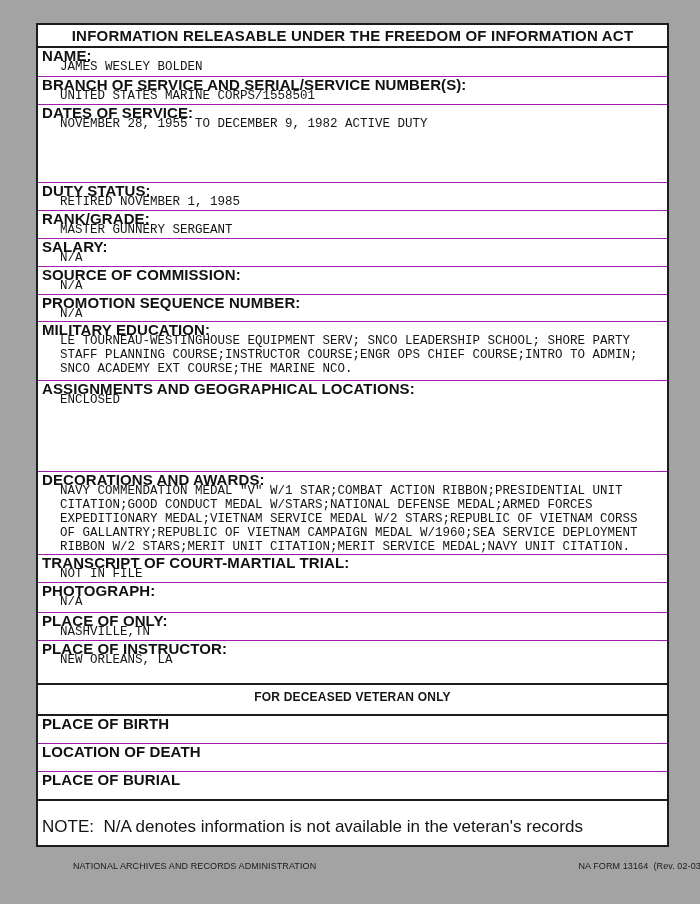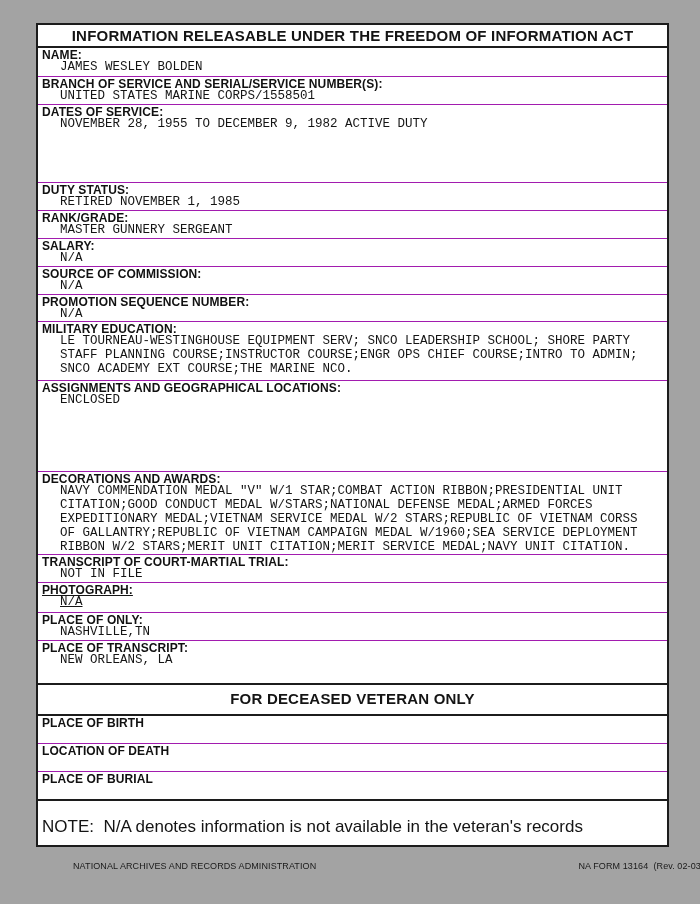--- a/index.html
+++ b/index.html
@@ -39,21 +39,21 @@
     height: 19px;
     text-align: center;
     font-weight: bold;
     font-size: 15px;
     letter-spacing: 0.2px;
     padding-top: 2px;
     white-space: nowrap;
   }
   .label {
     font-weight: bold;
-    font-size: 12px;
+    font-size: 15px;
     line-height: 11px;
     letter-spacing: 0.1px;
     color: #111111;
   }
   .value {
     font-family: "Liberation Mono", monospace;
     font-size: 12.5px;
     line-height: 13.8px;
     padding-left: 18px;
     white-space: pre-wrap;
@@ -66,29 +66,29 @@
   .r-dates       { min-height: 75px; }
   .r-duty        { min-height: 25px; }
   .r-rank        { min-height: 21px; }
   .r-salary      { min-height: 24px; }
   .r-source      { min-height: 25px; }
   .r-promotion   { min-height: 24px; }
   .r-assignments { min-height: 88px; }
   .r-miled       { min-height: 56px; }
   .r-decorations { min-height: 74px; }
   .r-transcript  { min-height: 25px; }
-  .r-photograph  { min-height: 27px; text-decoration: underline; }
+  .r-photograph  { min-height: 27px; }
   .r-entry       { min-height: 21px; }
   .r-separation  { min-height: 40px; }
 
   .deceased-header {
     min-height: 24px;
     text-align: center;
     font-weight: bold;
-    font-size: 15px;
+    font-size: 12px;
     padding-top: 5px;
     letter-spacing: 0.2px;
   }
   .r-deceased    { min-height: 25px; }
 
   .r-note {
     min-height: 26px;
     padding: 16px 13px 2px 4px;
     font-size: 17px;
     white-space: pre-wrap;
@@ -187,21 +187,21 @@
       <div class="label">PHOTOGRAPH:</div>
       <div class="value">N/A</div>
     </div>
 
     <div class="row r-entry">
       <div class="label">PLACE OF ONLY:</div>
       <div class="value">NASHVILLE,TN</div>
     </div>
 
     <div class="row r-separation">
-      <div class="label">PLACE OF TRANSCRIPT:</div>
+      <div class="label">PLACE OF INSTRUCTOR:</div>
       <div class="value">NEW ORLEANS, LA</div>
     </div>
 
     <div class="row bt2 deceased-header">FOR DECEASED VETERAN ONLY</div>
 
     <div class="row bt2 r-deceased">
       <div class="label">PLACE OF BIRTH</div>
       <div class="value"></div>
     </div>
 

